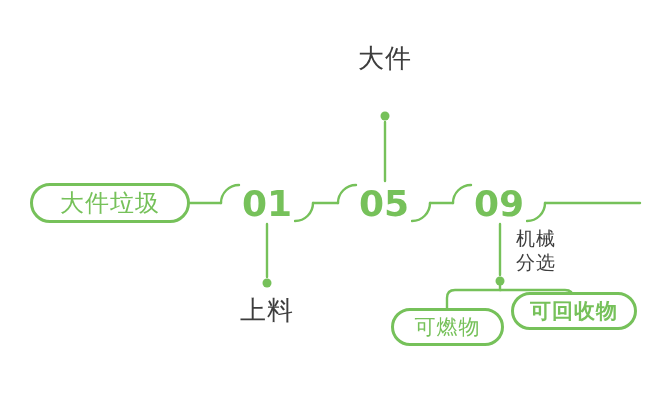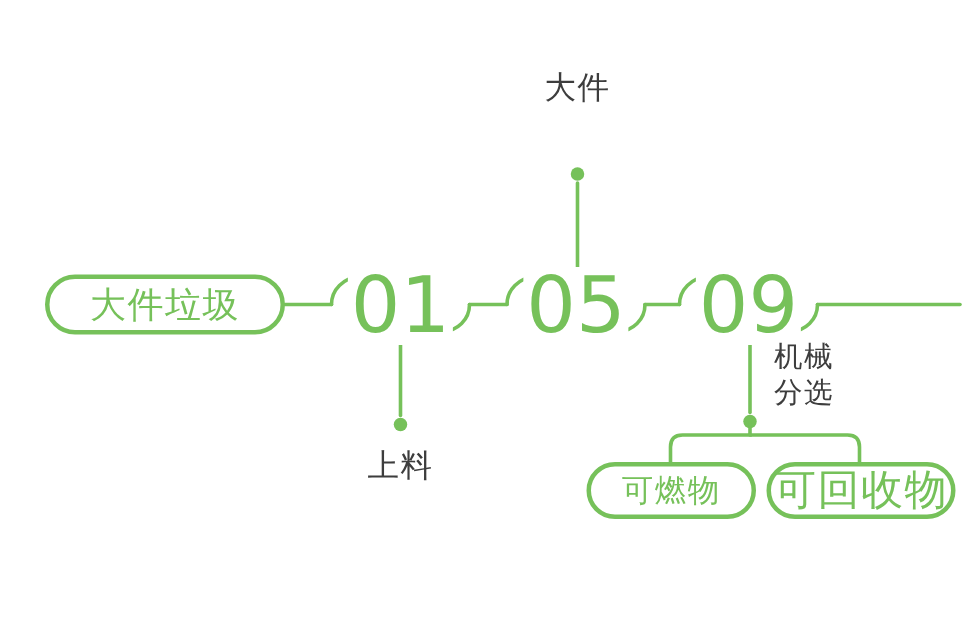--- a/index.html
+++ b/index.html
@@ -24,38 +24,38 @@
     border-radius:999px;
     color:var(--green);
     display:flex;align-items:center;justify-content:center;
     box-sizing:border-box;
     background:var(--bg);
     letter-spacing:1px;
     text-align:center;
   }
   .pill-source{left:30px;top:183px;width:160px;height:40px;font-size:24px;}
   .pill-out1{left:391px;top:308px;width:113px;height:38px;font-size:21px;}
-  .pill-out2{left:511px;top:308px;width:126px;height:38px;font-size:28px;}
+  .pill-out2{left:511px;top:292px;width:126px;height:38px;font-size:21px;font-weight:bold;}
   .step-number{
     position:absolute;
     transform:translate(-50%,-50%);
     color:var(--green);
-    font-size:52px;
-    font-weight:400;
+    font-size:36px;
+    font-weight:700;
     line-height:1;
     background:var(--bg);
     padding:0 2px;
   }
   .num-01{left:267px;top:204px;}
   .num-02{left:384px;top:204px;}
   .num-03{left:499px;top:204px;}
   .flow-label{
     position:absolute;
     color:var(--dark);
-    font-size:21px;
+    font-size:26px;
     line-height:25px;
     letter-spacing:1px;
   }
   .label-feed{left:267px;top:298px;transform:translateX(-50%);text-align:right;}
   .label-crush{left:385px;top:46px;transform:translateX(-50%);text-align:center;}
   .label-sort{left:516px;top:226px;font-size:19px;line-height:24px;text-align:center;}
 </style>
 </head>
 <body>
 

